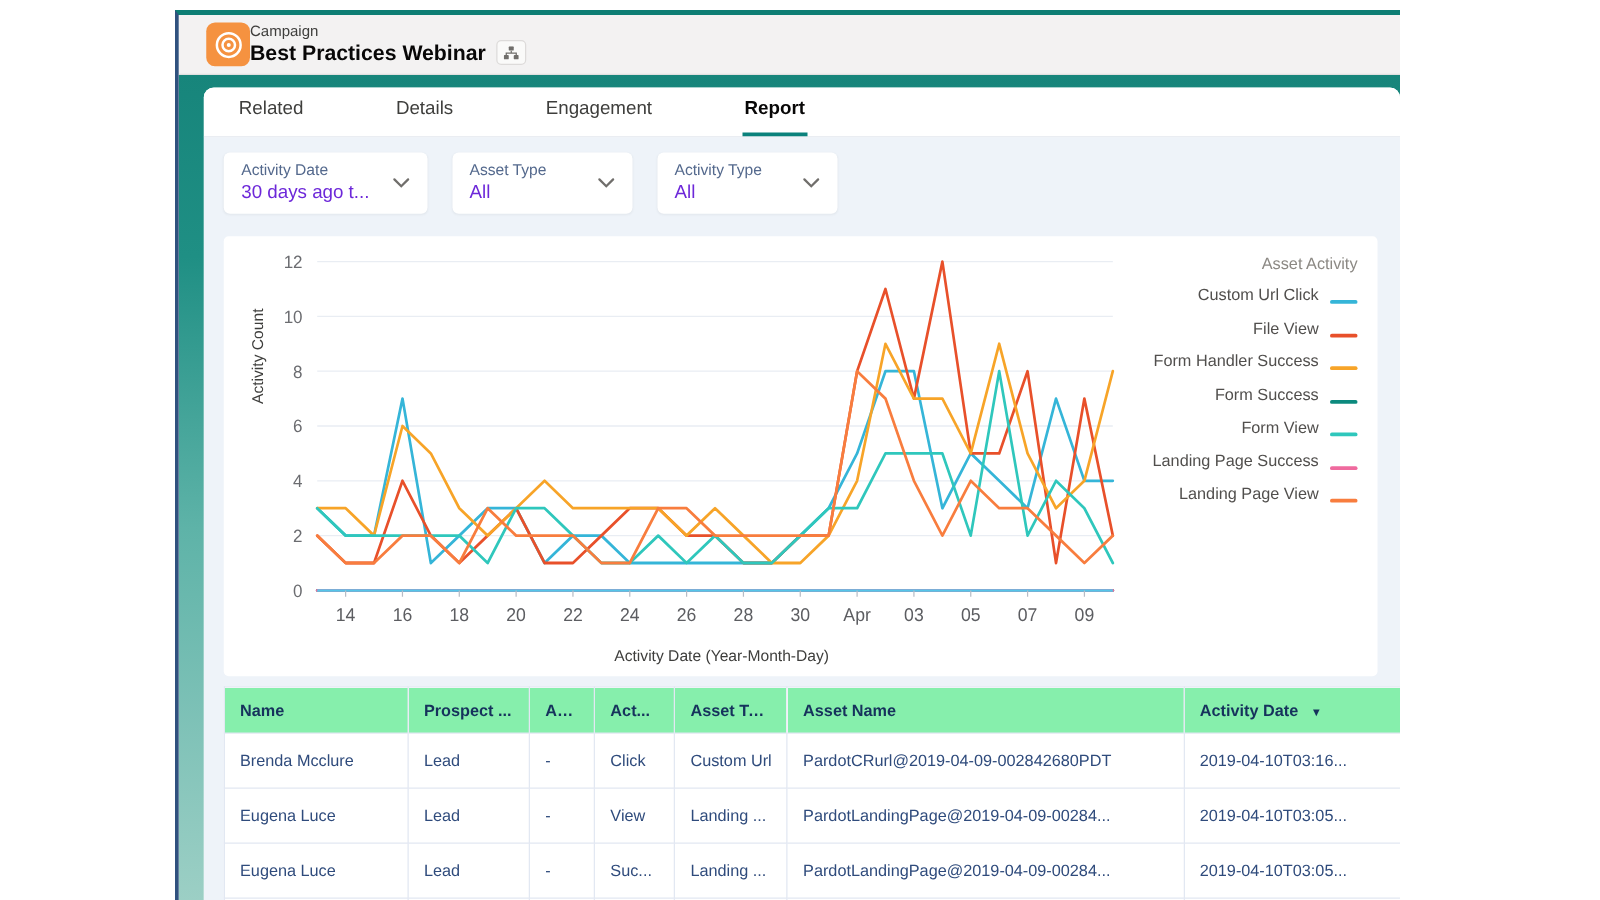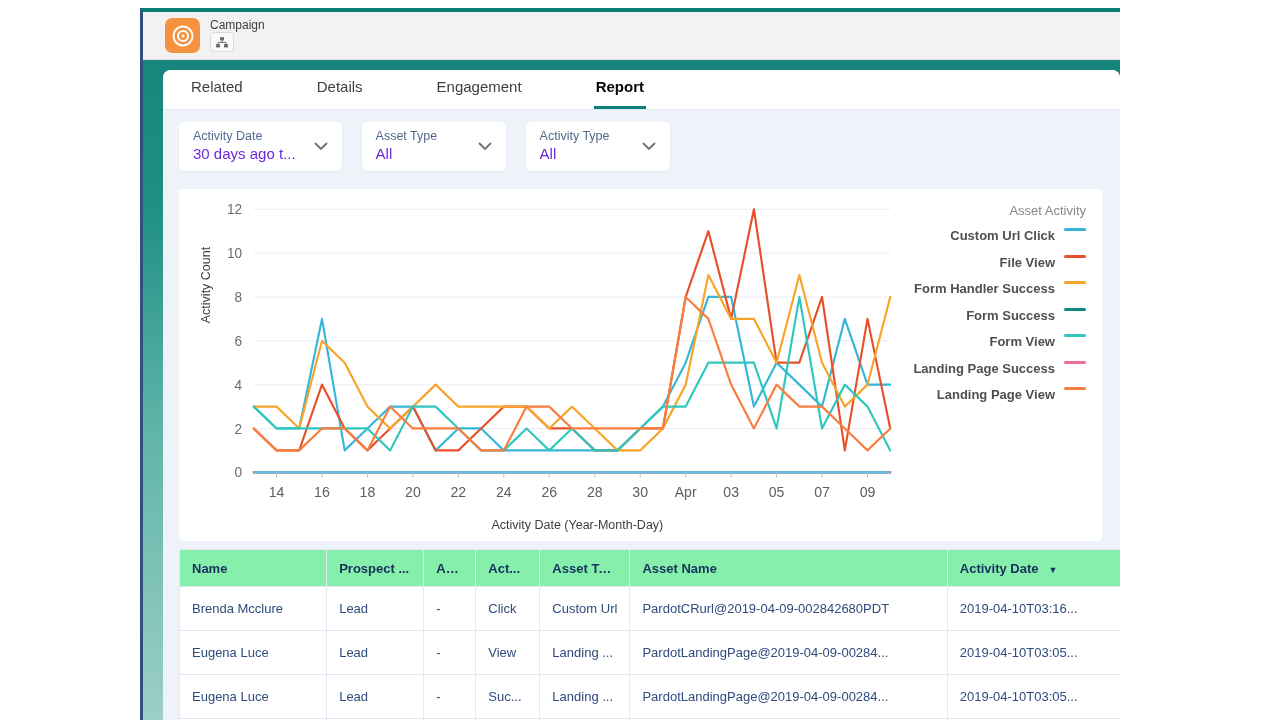--- a/index.html
+++ b/index.html
@@ -8,21 +8,21 @@
 
   .window { position:absolute; left:140px; top:8px; width:980px; height:712px;
             border-top:4px solid #0d7e74; border-left:3px solid #30517e; overflow:hidden;
             background:#ffffff; }
 
   
   .rec-header { height:48px; background:#f3f2f2; display:flex; align-items:center;
                 padding-left:22px; border-bottom:1px solid #e0e0e0; }
   .rec-icon { width:35px; height:35px; border-radius:7px; background:#f59240;
               display:flex; align-items:center; justify-content:center; flex:0 0 auto; }
-  .rec-titles { margin-left:10px; line-height:1.15; }
+  .rec-titles { line-height:1.15; }
   .rec-type { font-size:12px; color:#3e3e3c; }
   .rec-title-row { display:flex; align-items:center; gap:8px; }
   .rec-title { font-size:17px; font-weight:bold; color:#080707; }
   .hier-btn { width:24px; height:20px; border:1px solid #dddbda; border-radius:4px;
               background:#fafaf9; display:flex; align-items:center; justify-content:center; }
 
   
   .canvas { position:relative; height:660px;
             background:linear-gradient(180deg,#17857b 0%, #1f8f84 22%, #5eb3a8 55%, #9ccfc5 100%); }
   .canvas::before { content:""; position:absolute; inset:0;
@@ -61,22 +61,22 @@
              transform-origin:left top; font-size:12.5px; color:#3e3e3c; white-space:nowrap;
              width:120px; text-align:center; margin-left:14px; }
   .svg-wrap { flex:1; padding-left:26px; }
   svg.chart { width:100%; height:312px; display:block; }
   .x-label { position:absolute; bottom:9px; left:55%; transform:translateX(-50%);
              font-size:12.5px; color:#3e3e3c; }
 
   .legend { width:196px; flex:0 0 auto; padding-top:8px; padding-right:10px; }
   .legend-title { font-size:13px; color:#8c8984; text-align:right; margin-bottom:10px; }
   .legend ul { list-style:none; }
-  .legend li { display:flex; align-items:flex-start; justify-content:flex-end;
-               margin-bottom:11.5px; font-size:13px; color:#514f4d; white-space:nowrap;font-weight:bold; }
+  .legend li { display:flex; align-items:flex-end; justify-content:flex-end;
+               margin-bottom:11.5px; font-size:13px; color:#514f4d; white-space:nowrap; }
   .legend .swatch { display:inline-block; width:22px; height:3px; border-radius:2px;
                     margin-left:9px; flex:0 0 auto; }
 
   
   .tbl-wrap { margin-top:8px; }
   table { border-collapse:collapse; table-layout:fixed; width:942px; background:#ffffff;
           border:1px solid #dce3ee; }
   th, td { border:1px solid #e2e8f2; font-size:13px; padding:0 12px; text-align:left;
            overflow:hidden; white-space:nowrap; text-overflow:ellipsis; }
   th { height:37px; background:#86efac; color:#16325c; font-weight:bold; }
@@ -92,20 +92,21 @@
     <div class="rec-icon">
       <svg width="24" height="24" viewBox="0 0 24 24">
         <circle cx="12" cy="12" r="9.5" fill="none" stroke="#ffffff" stroke-width="2"></circle>
         <circle cx="12" cy="12" r="5" fill="none" stroke="#ffffff" stroke-width="2"></circle>
         <circle cx="12" cy="12" r="1.6" fill="#ffffff"></circle>
       </svg>
     </div>
     <div class="rec-titles">
       <div class="rec-type">Campaign</div>
       <div class="rec-title-row">
+        <span class="rec-title">Best Practices Webinar</span>
         <span class="hier-btn">
           <svg width="12" height="11" viewBox="0 0 12 11">
             <rect x="4" y="0" width="4" height="3.4" rx="0.7" fill="#706e6b"></rect>
             <rect x="0" y="7" width="4" height="3.4" rx="0.7" fill="#706e6b"></rect>
             <rect x="8" y="7" width="4" height="3.4" rx="0.7" fill="#706e6b"></rect>
             <path d="M6 3.6 V5.4 M2 7 V5.4 H10 V7" stroke="#706e6b" stroke-width="1" fill="none"></path>
           </svg>
         </span>
       </div>
     </div>

